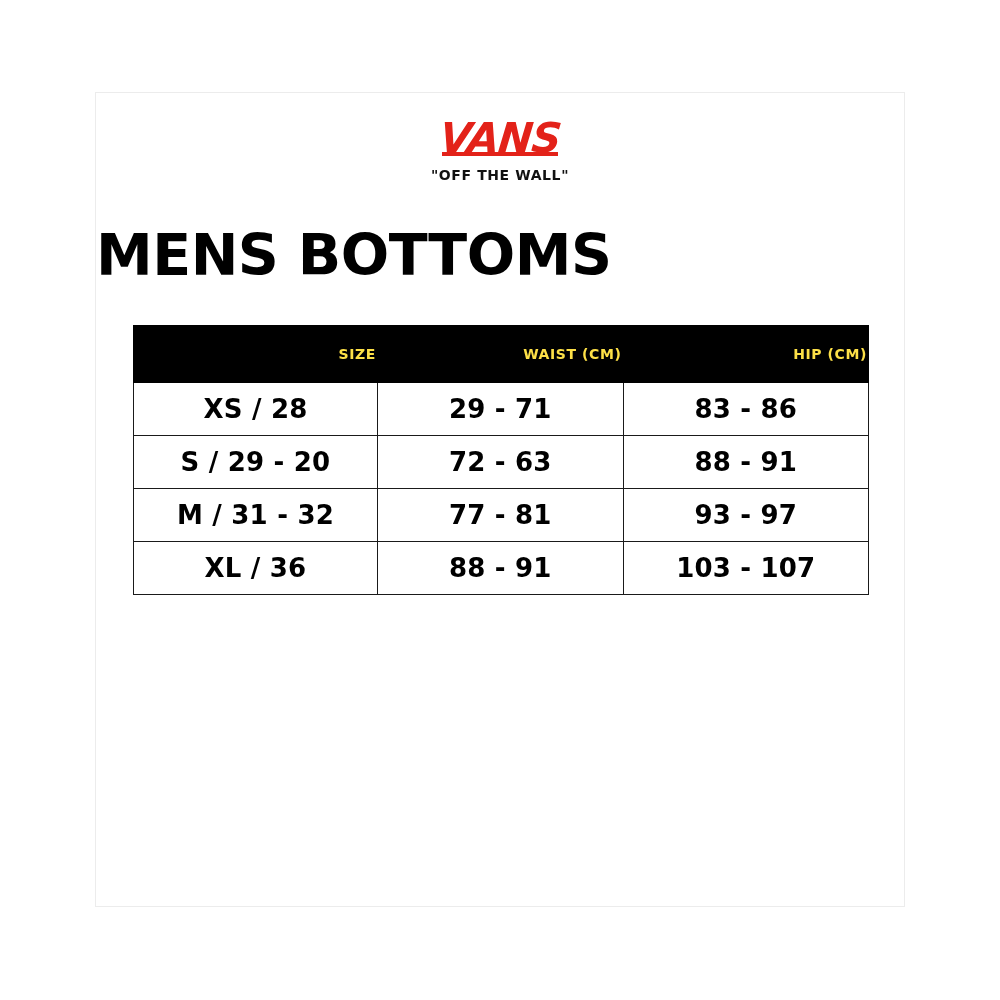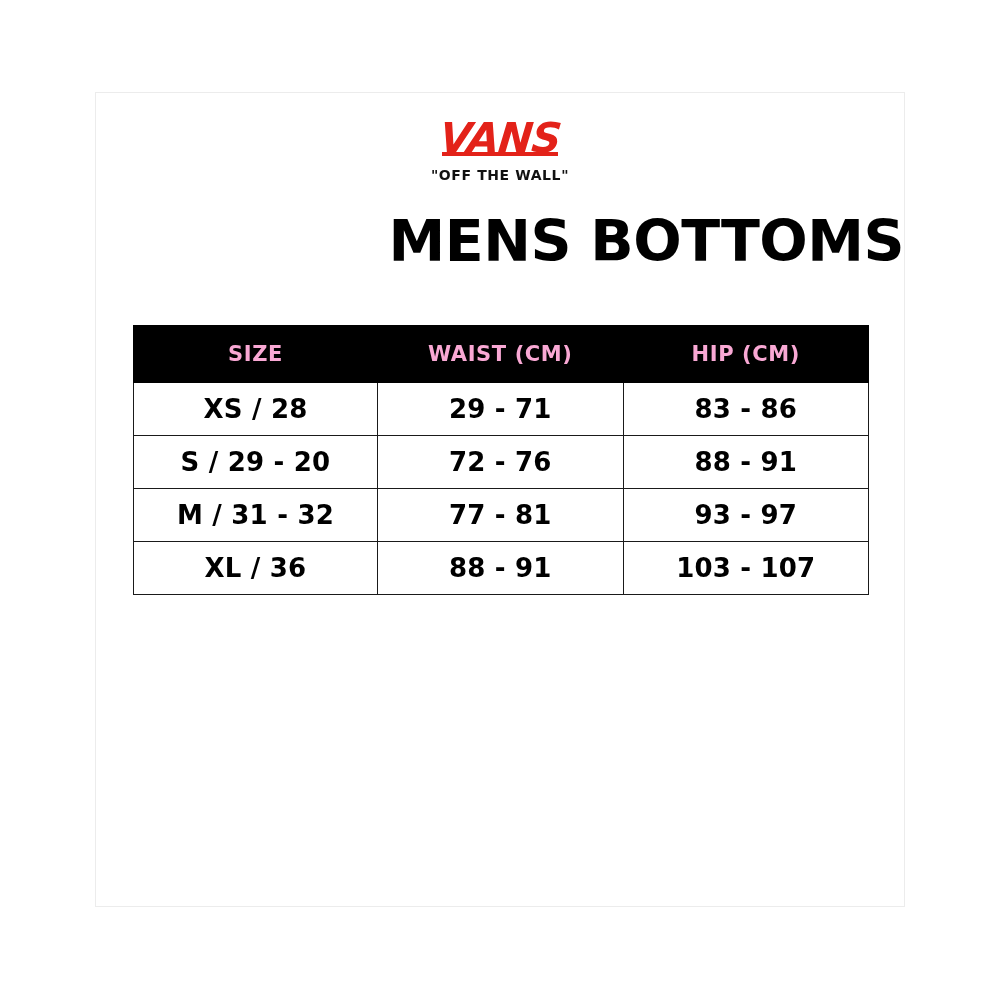--- a/index.html
+++ b/index.html
@@ -67,22 +67,22 @@
     font-family: "DejaVu Sans", sans-serif;
     font-weight: 700;
     font-size: 14px;
     letter-spacing: 0.6px;
     color: #111111;
   }
   .doc-title {
     position: absolute;
     left: 0;
     right: 0;
-    top: 120px;
-    text-align: right;
+    top: 134px;
+    text-align: left;
     font-family: "DejaVu Sans", sans-serif;
     font-weight: 700;
     font-size: 57px;
     letter-spacing: -0.5px;
     color: #000000;
     line-height: 1;
   }
   .table-wrap {
     position: absolute;
     left: 37px;
@@ -96,25 +96,26 @@
   }
   table.size-table th,
   table.size-table td {
     border: 1px solid #1a1a1a;
     text-align: center;
     font-family: "DejaVu Sans", sans-serif;
     font-weight: 700;
   }
   table.size-table thead th {
     background: #000000;
-    color: #f9a8d4;
-    font-size: 21px;
+    color: #fde047;
+    font-size: 14px;
     letter-spacing: 0.6px;
     height: 54px;
     border-color: #000000;
+    text-align: right;
   }
   table.size-table tbody td {
     background: #ffffff;
     color: #000000;
     font-size: 26px;
     height: 50px;
     letter-spacing: 0.2px;
   }
   .col-size { width: 33.2%; }
   .col-waist { width: 33.4%; }
@@ -146,21 +147,21 @@
           </tr>
         </thead>
         <tbody>
           <tr>
             <td>XS / 28</td>
             <td>29 - 71</td>
             <td>83 - 86</td>
           </tr>
           <tr>
             <td>S / 29 - 20</td>
-            <td>72 - 76</td>
+            <td>72 - 63</td>
             <td>88 - 91</td>
           </tr>
           <tr>
             <td>M / 31 - 32</td>
             <td>77 - 81</td>
             <td>93 - 97</td>
           </tr>
           <tr>
             <td>XL / 36</td>
             <td>88 - 91</td>

